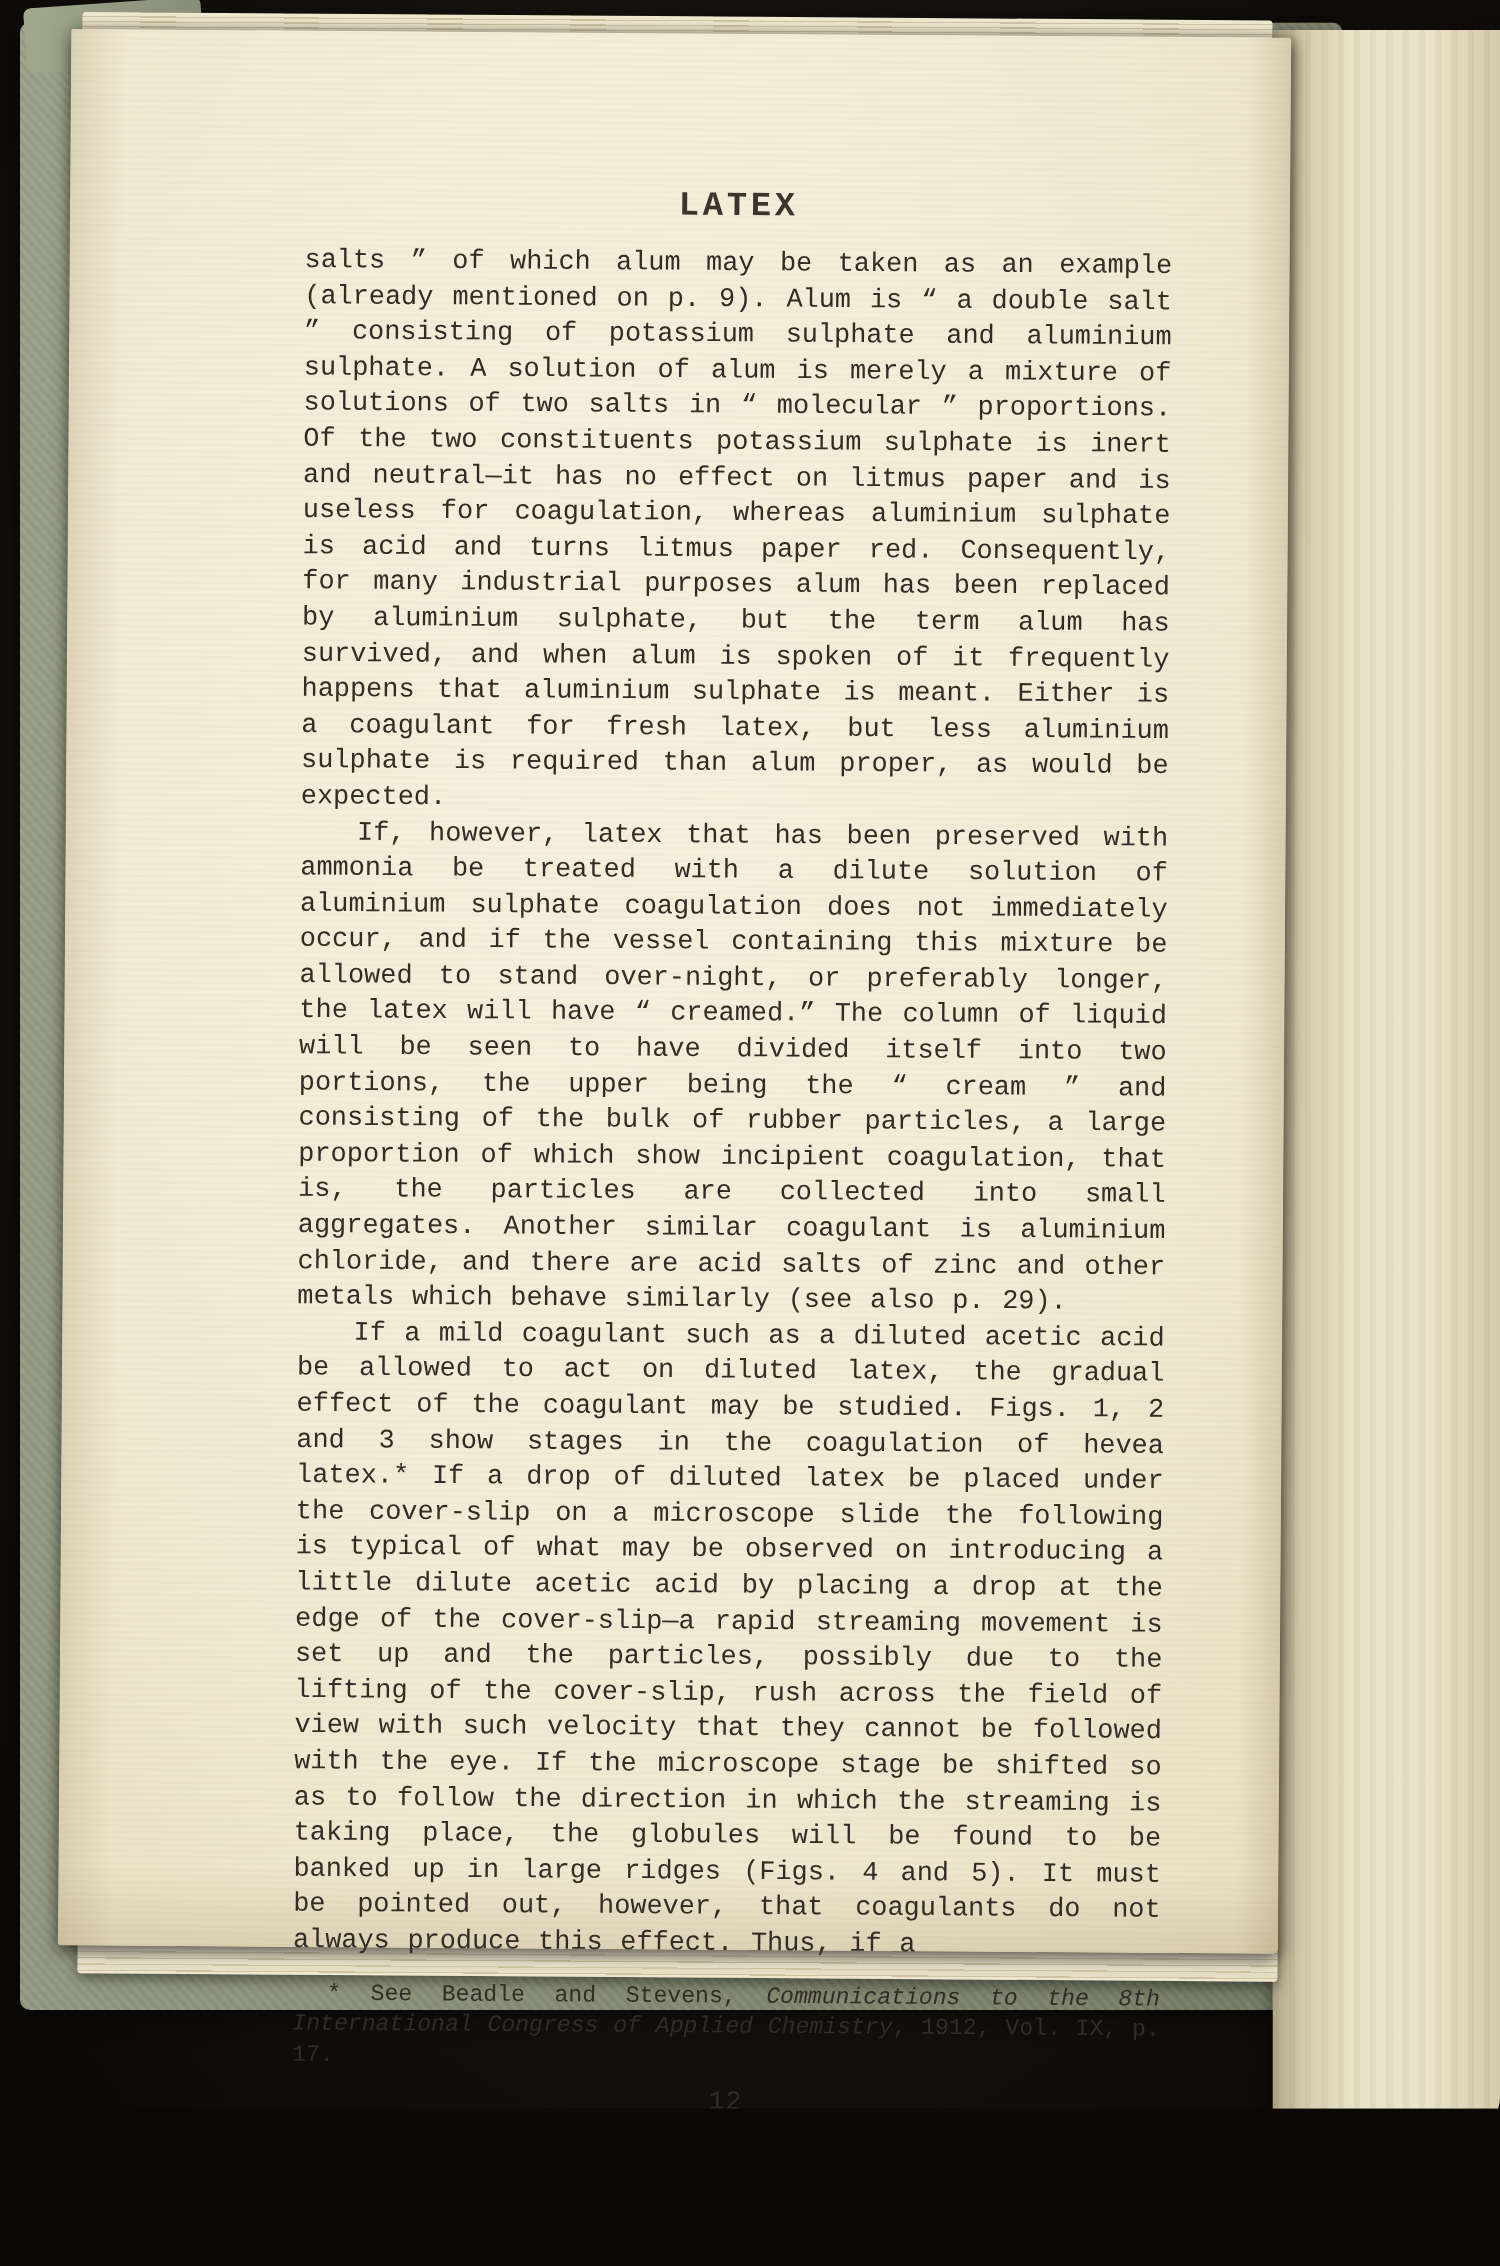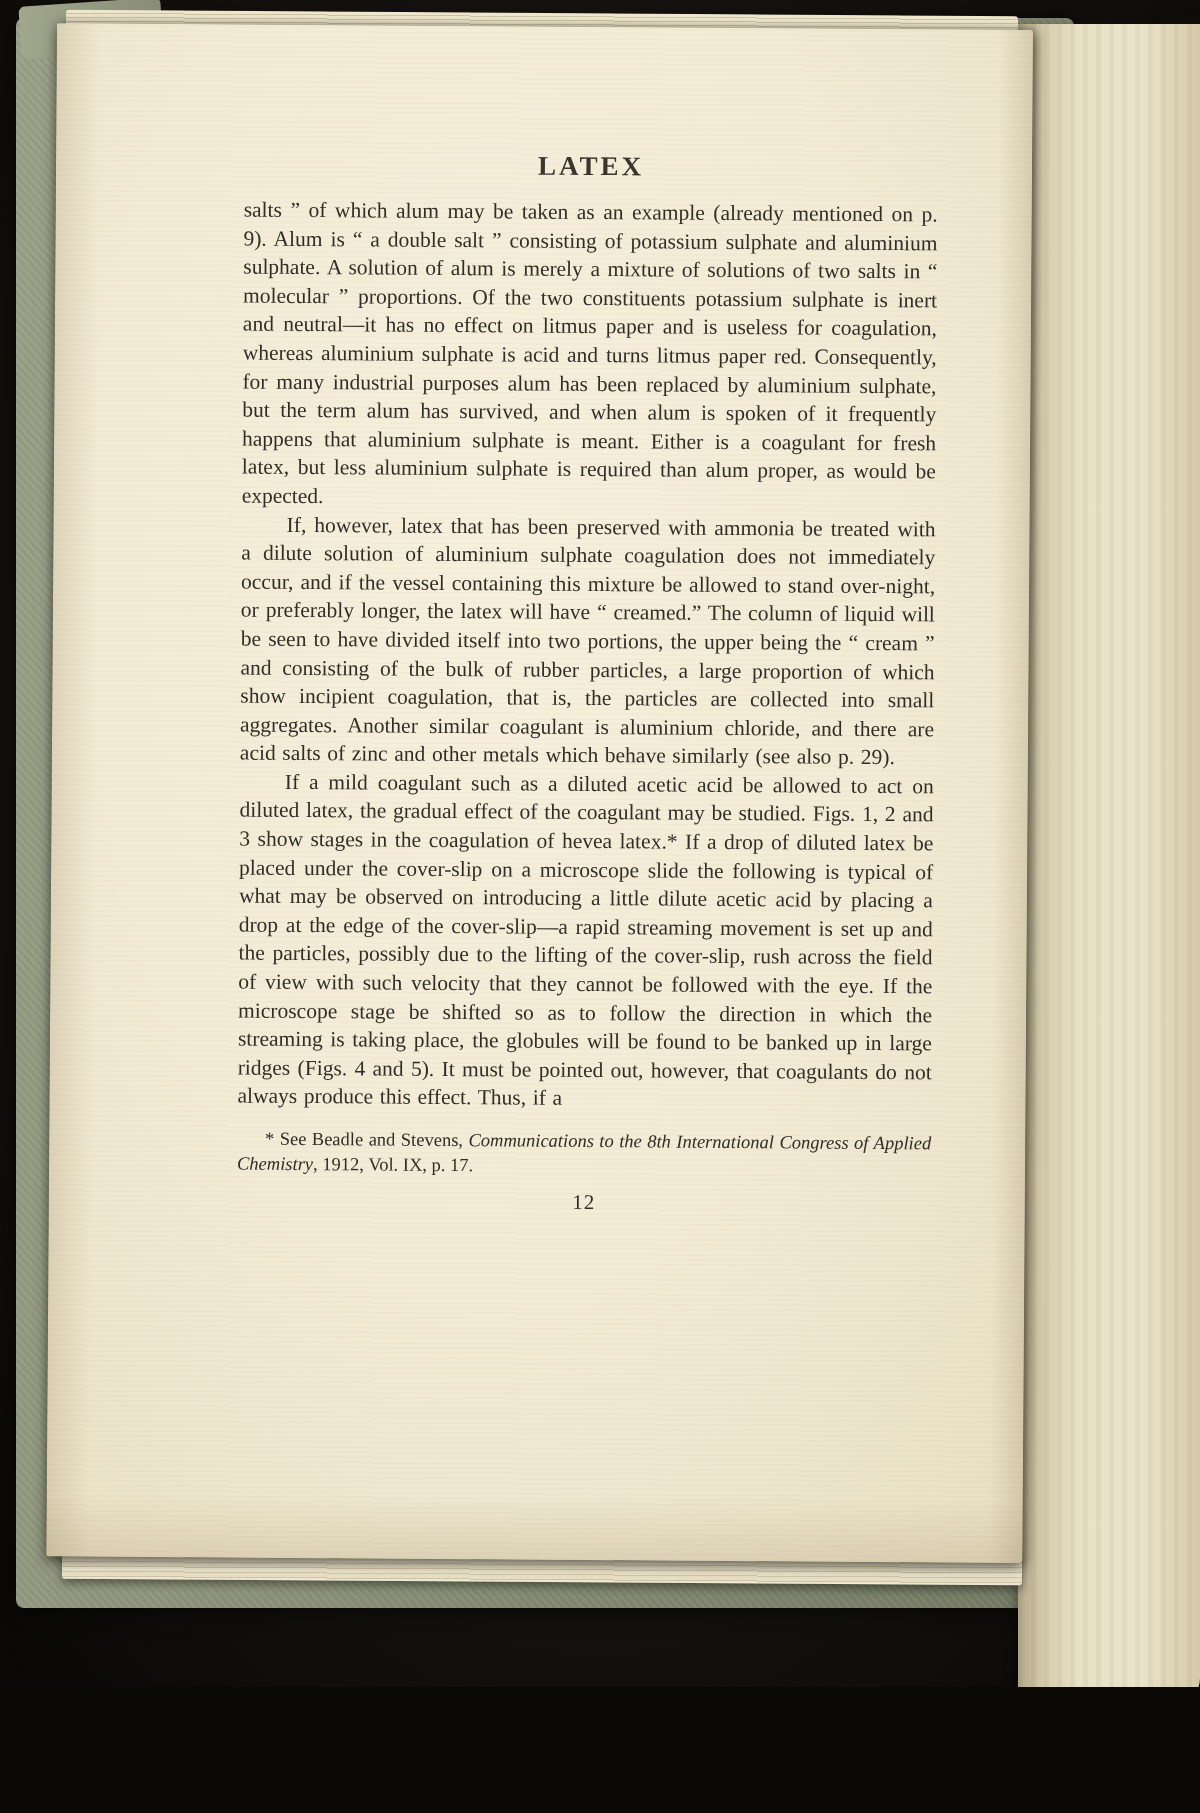--- a/index.html
+++ b/index.html
@@ -6,21 +6,21 @@
     margin: 0;
     padding: 0;
     background: #0b0906;
   }
   .scene {
     position: relative;
     width: 1200px;
     height: 1687px;
     overflow: hidden;
     background: radial-gradient(ellipse at 50% 40%, #201c17 0%, #120f0c 70%, #0a0806 100%);
-    font-family: Liberation Serif, serif;
+    font-family: Liberation Mono, monospace;
   }
   
   .book-cover {
     position: absolute;
     left: 16px; top: 18px;
     width: 1058px; height: 1590px;
     background:
       repeating-linear-gradient(48deg, rgba(255,255,255,0.03) 0 3px, rgba(0,0,0,0.03) 3px 6px),
       linear-gradient(100deg, #9ba188 0%, #8b9178 42%, #747a63 100%);
     border-radius: 8px;

